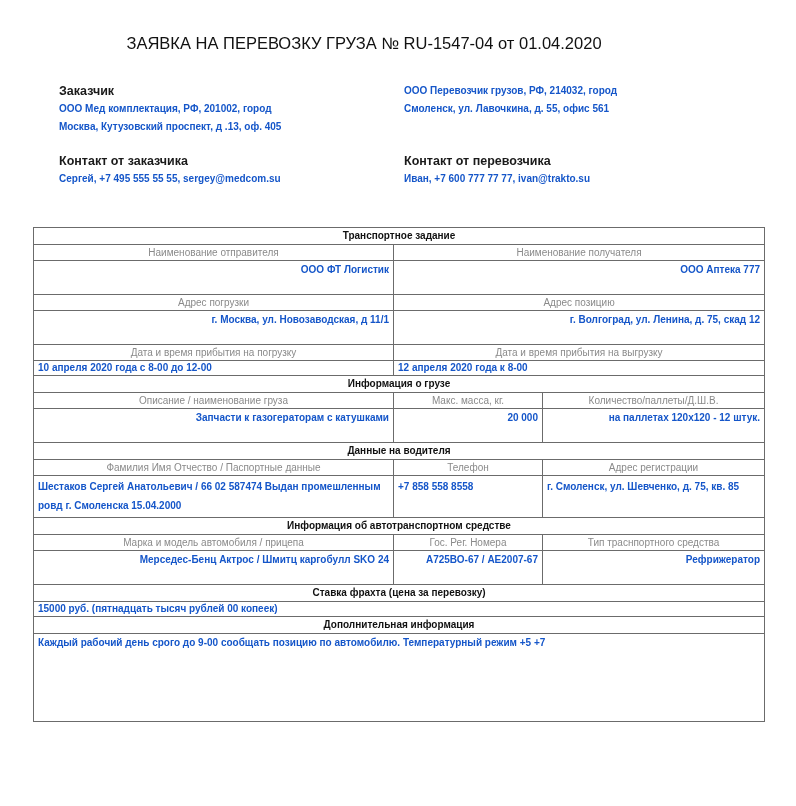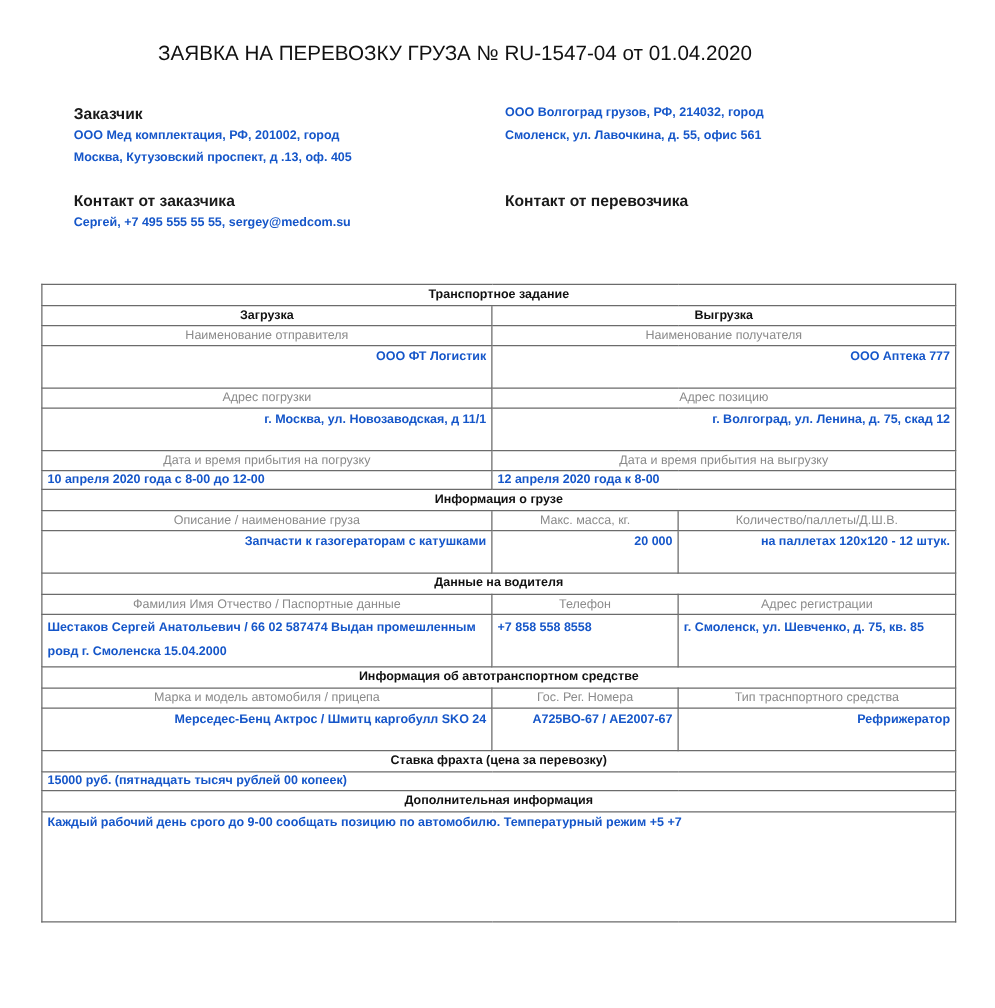--- a/index.html
+++ b/index.html
@@ -28,44 +28,41 @@
 <body>
 
 <div class="title">ЗАЯВКА НА ПЕРЕВОЗКУ ГРУЗА № RU-1547-04 от 01.04.2020</div>
 
 <div class="party p-left">
   <div class="lbl">Заказчик</div>
   <div class="val">ООО Мед комплектация, РФ, 201002, город</div>
   <div class="val">Москва, Кутузовский проспект, д .13, оф. 405</div>
 </div>
 <div class="party p-right">
-  <div class="val">ООО Волгоград грузов, РФ, 214032, город</div>
+  <div class="val">ООО Перевозчик грузов, РФ, 214032, город</div>
   <div class="val">Смоленск, ул. Лавочкина, д. 55, офис 561</div>
 </div>
 <div class="party c-left">
   <div class="lbl">Контакт от заказчика</div>
   <div class="val">Сергей, +7 495 555 55 55, sergey@medcom.su</div>
 </div>
 <div class="party c-right">
   <div class="lbl">Контакт от перевозчика</div>
+  <div class="val">Иван, +7 600 777 77 77, ivan@trakto.su</div>
 </div>
 
 <table class="main">
   <colgroup>
     <col style="width:360px">
       <col style="width:149px">
       <col style="width:222px">
   </colgroup>
   <tbody>
       <tr>
     <td colspan="3" class="sec">Транспортное задание</td>
-  </tr>
-  <tr>
-    <td class="sub">Загрузка</td>
-    <td colspan="2" class="sub">Выгрузка</td>
   </tr>
   <tr>
     <td class="hdr">Наименование отправителя</td>
     <td colspan="2" class="hdr">Наименование получателя</td>
   </tr>
   <tr>
     <td class="val v2">ООО ФТ Логистик</td>
     <td colspan="2" class="val v2">ООО Аптека 777</td>
   </tr>
   <tr>

